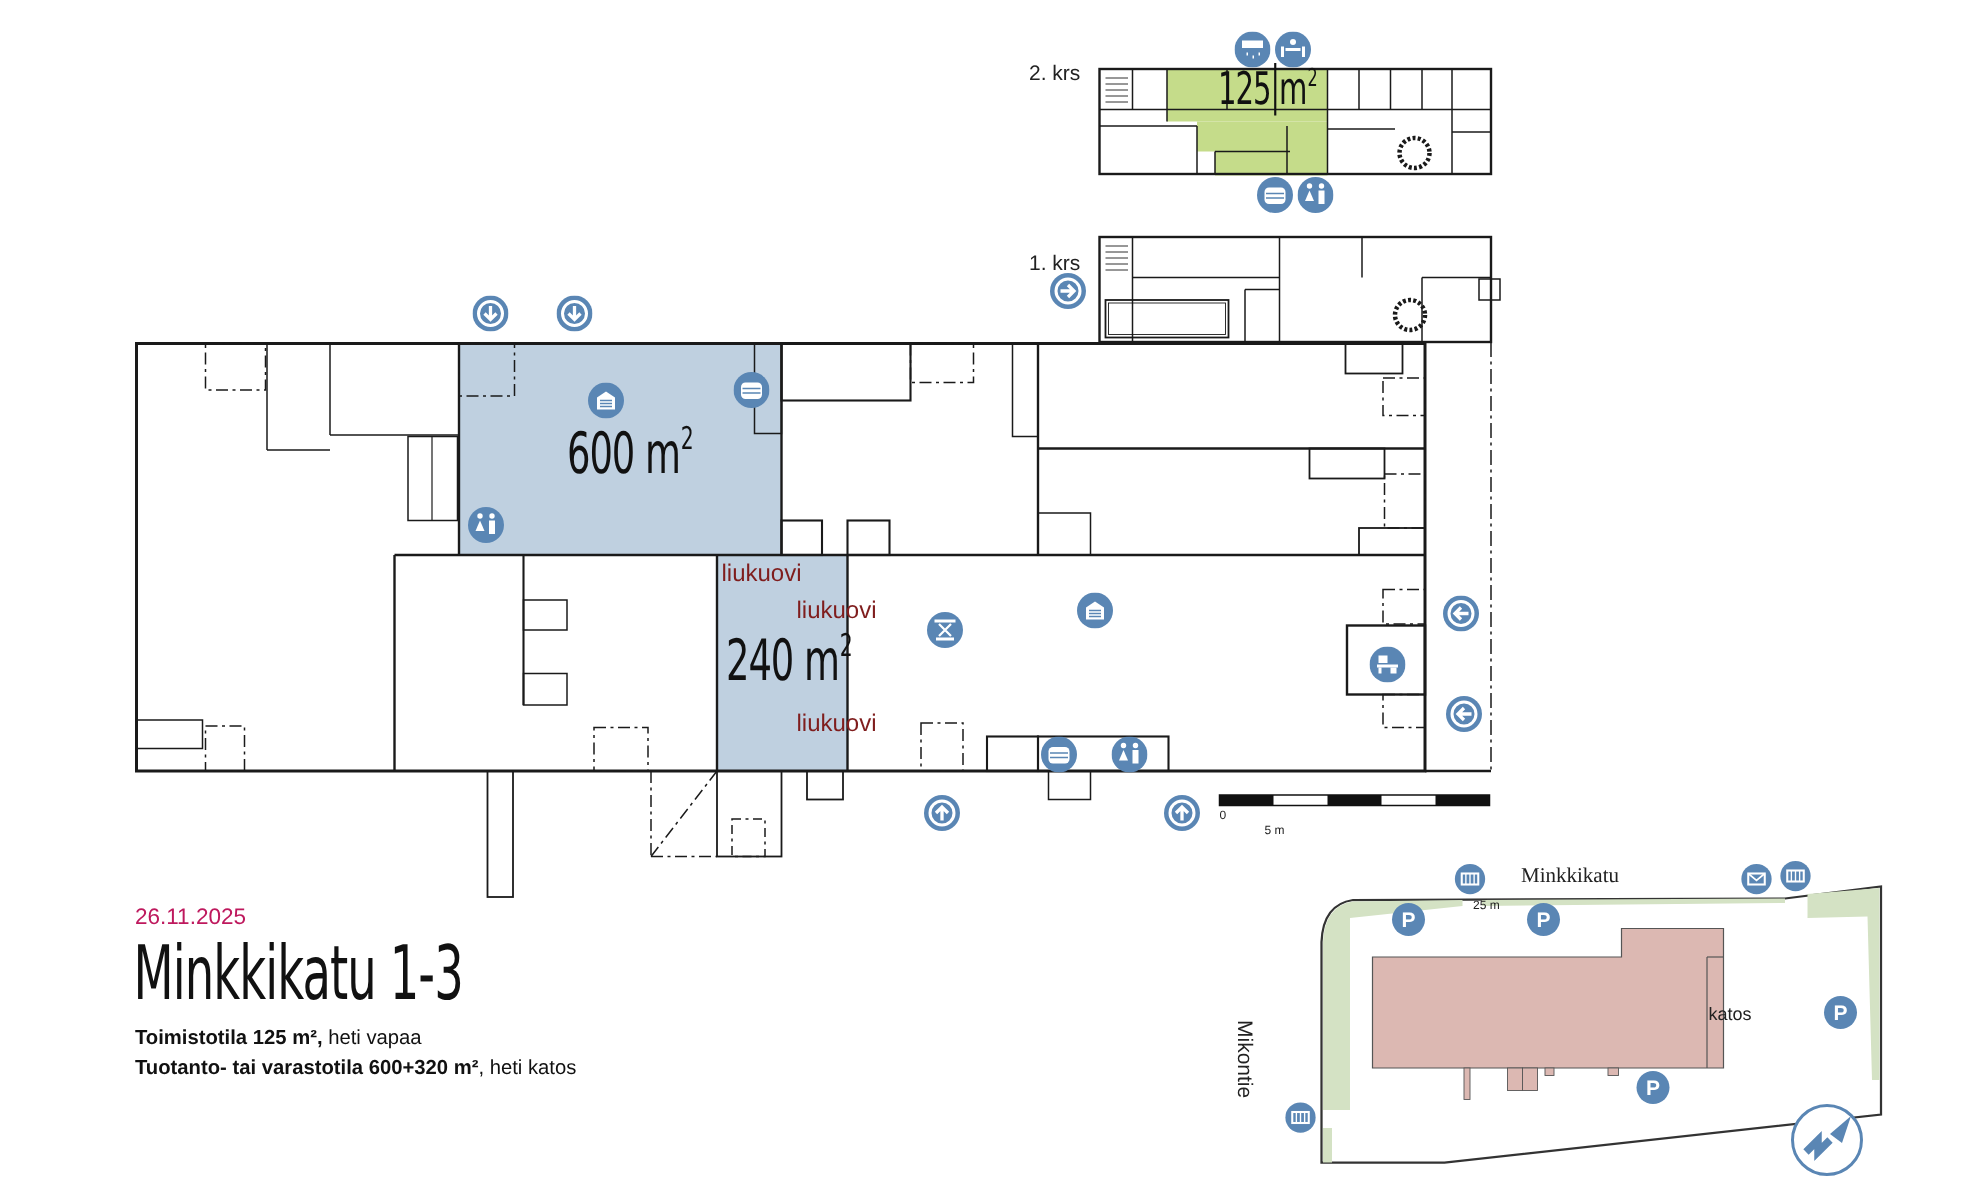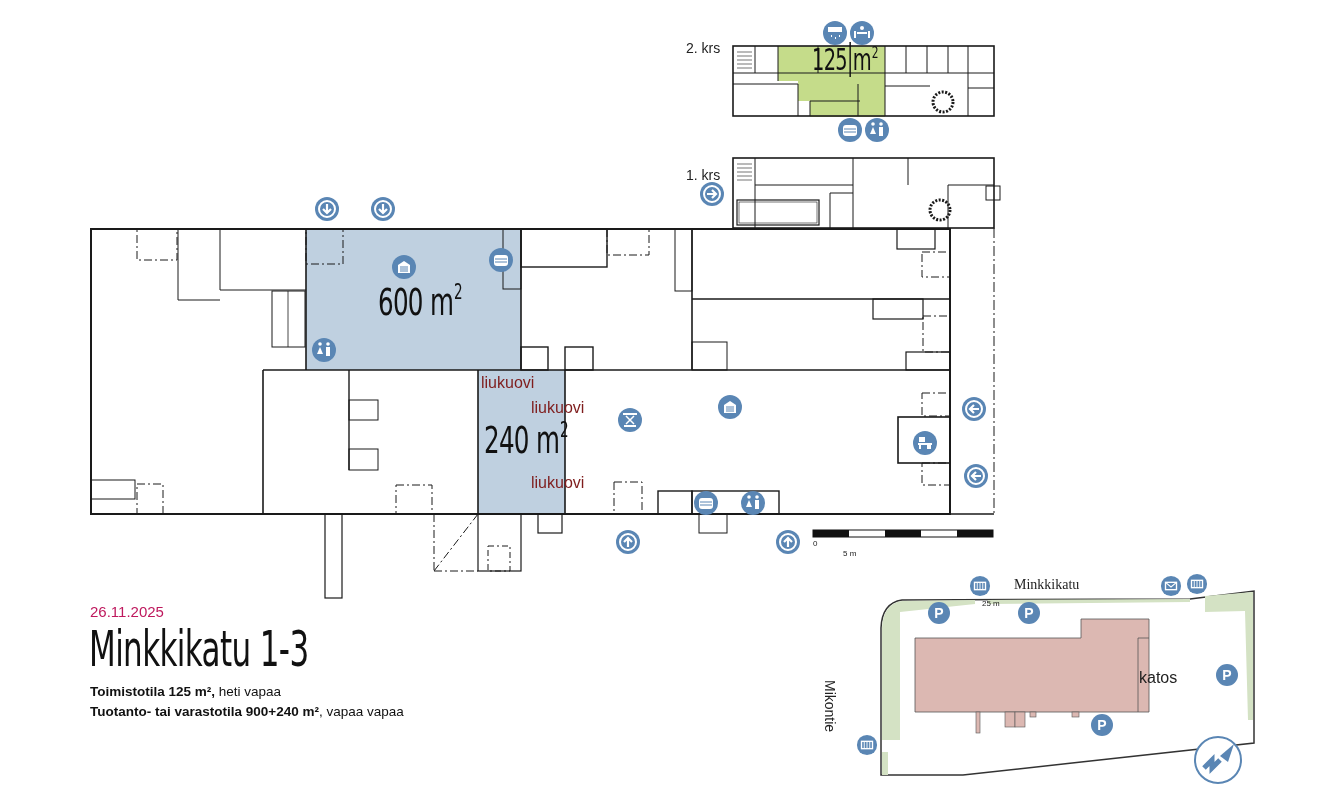--- a/index.html
+++ b/index.html
@@ -9,21 +9,21 @@
   .floor-label { font-size: 14px; color: #222; }
   .area-label { font-family: "DejaVu Sans", sans-serif; font-stretch: condensed; color: #111; letter-spacing: -1px; transform: scaleX(0.72); transform-origin: left top; white-space: nowrap; }
   .area-label sup { font-size: 0.55em; vertical-align: 0.75em; margin-left: 1px; }
   .door-label { font-size: 16px; color: #7f1d1d; }
   .date { left: 90px; top: 603px; font-size: 15px; color: #be185d; }
   .title { left: 89px; top: 620px; font-size: 50px; font-family: "DejaVu Sans", sans-serif; letter-spacing: -1px; transform: scaleX(0.62); transform-origin: left top; white-space: nowrap; color: #111; font-weight: normal; }
   .desc { left: 90px; font-size: 13.5px; color: #111; white-space: nowrap; text-align: center; }
   .desc b { font-weight: bold; }
   .scale-lbl { font-size: 8px; color: #222; }
   .street { font-size: 14px; color: #222; }
-  .katos { font-size: 16px; color: #222; }
+  .katos { font-size: 12px; color: #222; }
   .icon { position: absolute; width: 24px; height: 24px; }
 </style>
 </head>
 <body>
 
 <svg id="plan" viewBox="0 0 1317 788" xmlns="http://www.w3.org/2000/svg">
   <defs>
     <g id="ic-circle">
         <circle r="12" fill="#5a86b4"></circle>
       </g>
@@ -180,21 +180,21 @@
 <div class="abs door-label" style="left:531px; top:399px;">liukuovi</div>
 <div class="abs door-label" style="left:531px; top:474px;">liukuovi</div>
 
 <div class="abs scale-lbl" style="left:813px; top:539px;">0</div>
 <div class="abs scale-lbl" style="left:843px; top:549px;">5 m</div>
 <div class="abs scale-lbl" style="left:982px; top:558px;margin-top:41px;">25 m</div>
 
 <div class="abs date">26.11.2025</div>
 <div class="abs title">Minkkikatu 1-3</div>
 <div class="abs desc" style="top:684px;"><b>Toimistotila 125 m²,</b><span> heti vapaa</span></div>
-<div class="abs desc" style="top:704px;"><b>Tuotanto- tai varastotila 900+240 m²</b><span>, vapaa vapaa</span></div>
+<div class="abs desc" style="top:704px;"><b>Tuotanto- tai varastotila 600+320 m²</b><span>, heti katos</span></div>
 
 <div class="abs street" style="left:1014px; top:577px;font-family:Liberation Serif, serif;">Minkkikatu</div>
 <div class="abs street" style="left:838px; top:680px; transform: rotate(90deg); transform-origin: left top;">Mikontie</div>
 <div class="abs katos" style="left:1139px; top:669px;">katos</div>
 
 <svg class="icon" style="left:315px; top:197px;" viewBox="-12 -12 24 24">
     <circle r="12" fill="#5a86b4"></circle>
     <circle r="8" fill="none" stroke="#fff" stroke-width="2"></circle>
     <path d="M0 -5 V4 M-4 0 L0 4 L4 0" stroke="#fff" stroke-width="2.2" fill="none"></path>
   </svg>

